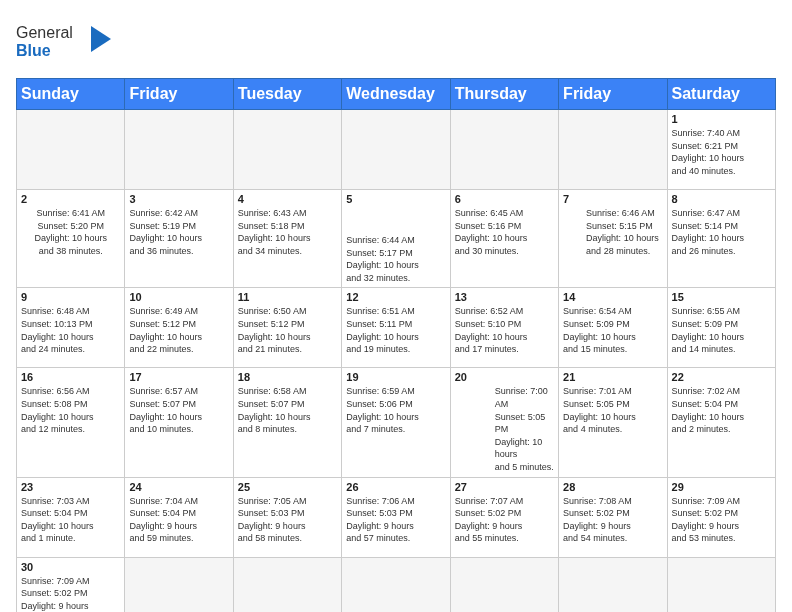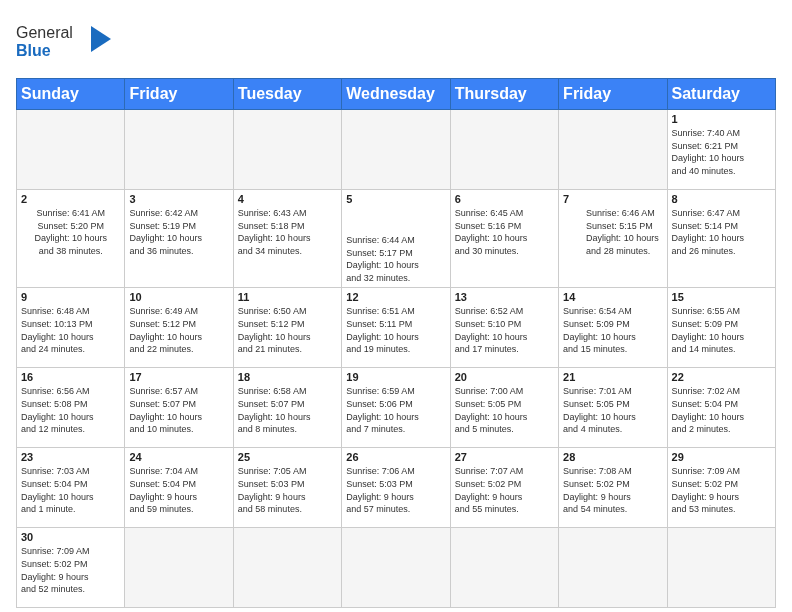--- a/index.html
+++ b/index.html
@@ -244,21 +244,21 @@
         </td>
         <td>
           <div class="day-number">19</div>
           <div class="day-info" style="white-space: pre-line;">Sunrise: 6:59 AM
 Sunset: 5:06 PM
 Daylight: 10 hours
 and 7 minutes.</div>
         </td>
         <td>
           <div class="day-number">20</div>
-          <div class="day-info" style="white-space: pre-line;">Sunrise: 7:00 AM
+          <div class="day-info" style="white-space: pre-line; margin-left: 40px;">Sunrise: 7:00 AM
 Sunset: 5:05 PM
 Daylight: 10 hours
 and 5 minutes.</div>
         </td>
         <td>
           <div class="day-number">21</div>
           <div class="day-info" style="white-space: pre-line;">Sunrise: 7:01 AM
 Sunset: 5:05 PM
 Daylight: 10 hours
 and 4 minutes.</div>

